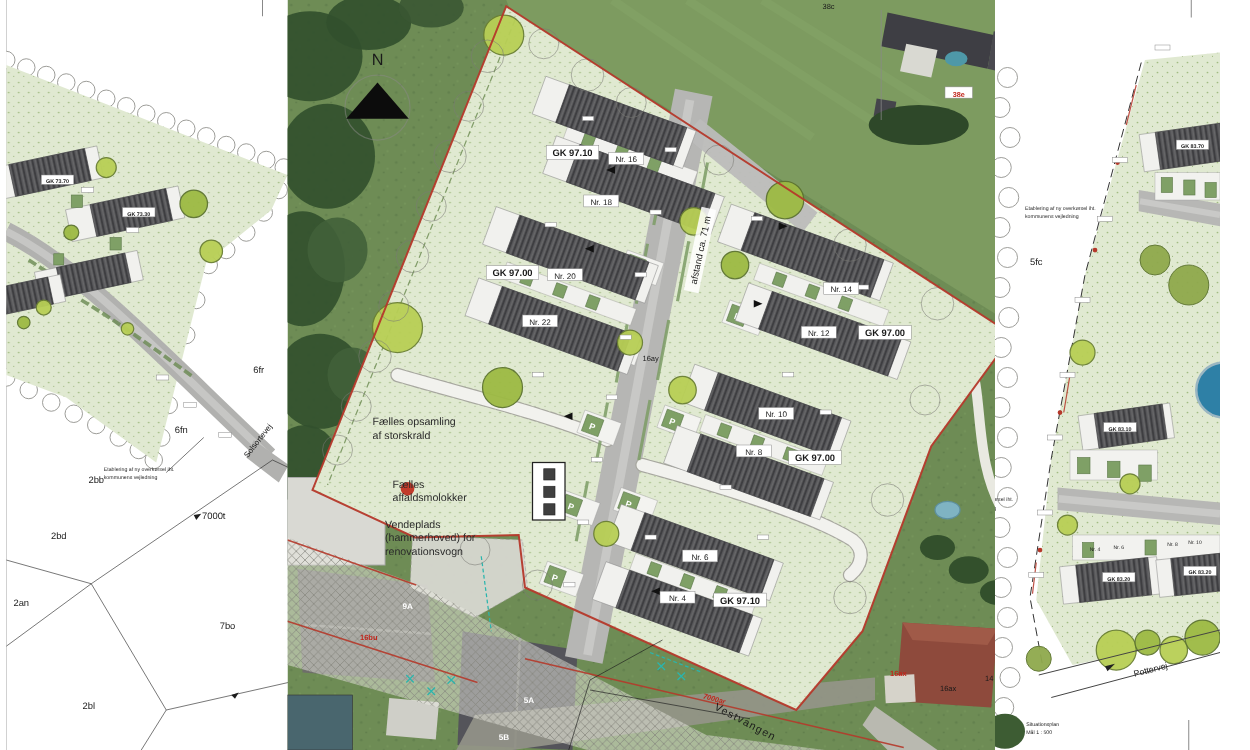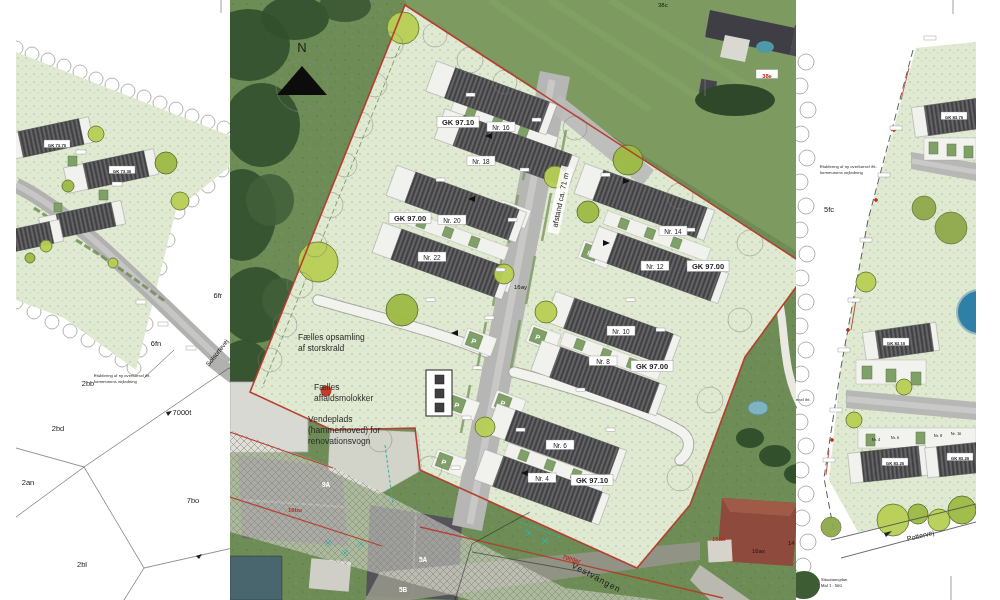--- a/index.html
+++ b/index.html
@@ -1,19 +1,19 @@
 <!DOCTYPE html>
 <html><head>
 <meta charset="utf-8">
 <style>
   html,body{margin:0;padding:0;background:#fff;}
   #stage{position:relative;width:1000px;height:600px;overflow:hidden;background:#fff;
          font-family:"Liberation Sans",sans-serif;}
   .panel{position:absolute;top:0;height:600px;}
-  #left-panel{left:16px;width:196px;background:#737373;}
+  #left-panel{left:5px;width:196px;background:#737373;}
   #center-panel{left:230px;width:590px;}
   #right-panel{left:796px;width:212px;background:#fff;}
   svg{display:block}
   .t{font-family:"Liberation Sans",sans-serif;fill:#1a1a1a;}
   .chip{fill:#ffffff;stroke:#8a8a8a;stroke-width:0.4;}
   .gk{font-weight:bold;text-anchor:middle;}
   .nr{text-anchor:middle;}
   .note{fill:#2a2a2a;}
   .red{fill:#c0271d;font-weight:bold;}
   .wht{fill:#ffffff;font-weight:bold;}

